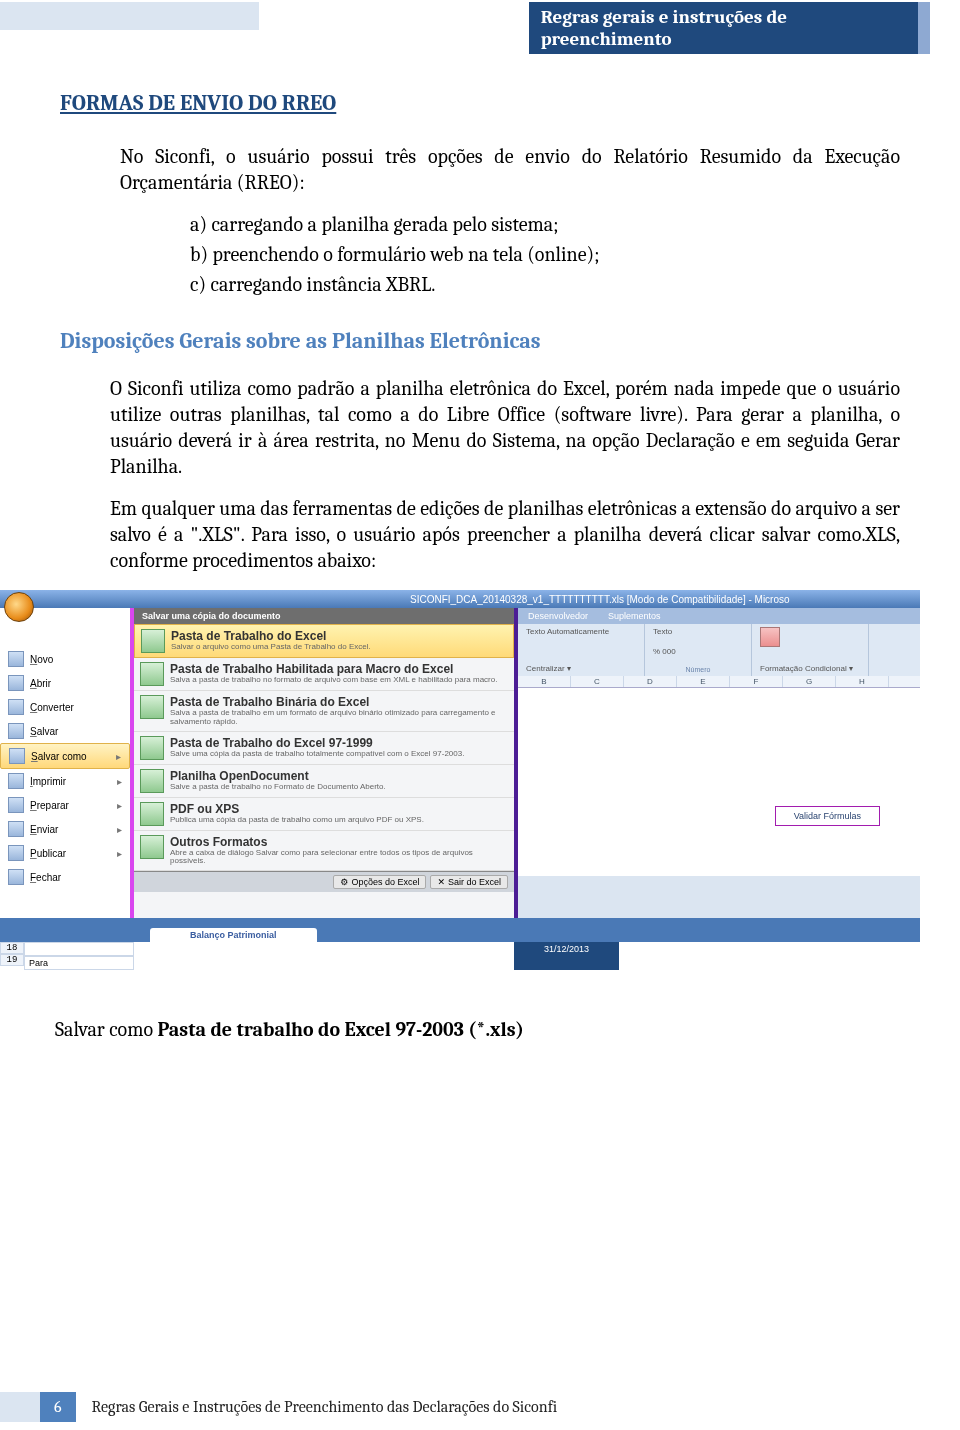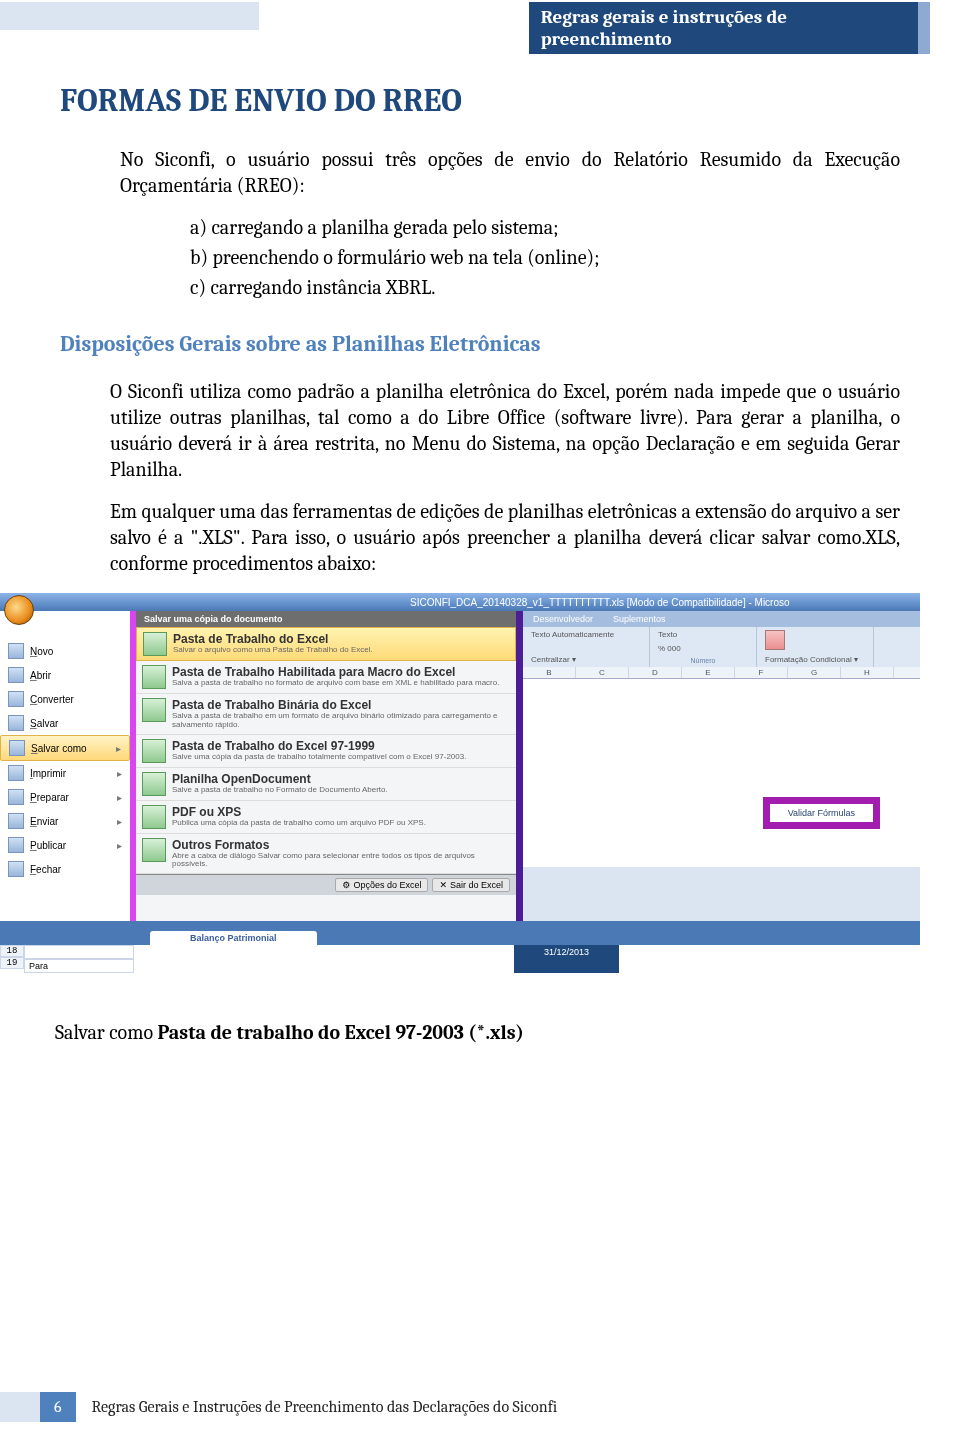--- a/index.html
+++ b/index.html
@@ -34,23 +34,24 @@
   width: 270px;
   height: 28px;
   background: #dbe5f1;
 }
 .content {
   padding: 0 60px 0 60px;
 }
 .h1 {
   color: #1f497d;
   font-weight: bold;
-  font-size: 32px;
-  margin-top: 28px;
+  font-size: 22px;
+  margin-top: 36px;
   margin-bottom: 28px;
+  text-decoration: underline;
 }
 .para {
   font-size: 20px;
   line-height: 1.3;
   margin-bottom: 16px;
   text-align: justify;
 }
 .indent {
   padding-left: 60px;
 }
@@ -89,22 +90,22 @@
   z-index:3;
 }
 .ss-body {
   display:flex;
   background:#eef3fa;
   height: 310px;
 }
 .ss-left {
   width:130px;
   background:#fff;
-  border-right:6px solid #d946ef;
-  padding-top:28px;
+  border-right:4px solid #d946ef;
+  padding-top:39px;
 }
 .ss-left-item {
   display:flex;
   align-items:center;
   gap:6px;
   padding:4px 8px;
   font-size:10px;
 }
 .ss-left-item .ico {
   width:14px; height:14px;
@@ -113,21 +114,21 @@
 .ss-left-item.highlight {
   background: linear-gradient(#fff3c4,#ffd87a);
   border:1px solid #e0b24a;
   border-radius:2px;
 }
 .ss-left-item .underline { text-decoration: underline; text-decoration-color:#777; }
 .ss-left-item .arrow { margin-left:auto; color:#777; }
 .ss-mid {
   width:380px;
   background:#f4f5f7;
-  border-right:7px solid #4c1d95;
+  border-right:4px solid #4c1d95;
 }
 .ss-mid-header {
   background:#6e6e6e;
   color:#fff;
   padding:3px 8px;
   font-weight:bold;
   font-size:9px;
 }
 .ss-mid-item {
   display:flex;
@@ -170,21 +171,21 @@
 }
 .ss-right-tabs {
   display:flex;
   background:#a5bddf;
   color:#fff;
   font-size:9px;
 }
 .ss-right-tabs div { padding:3px 10px; }
 .ss-right-ribbon {
   background:#dee8f4;
-  height:40px;
+  height:52px;
   display:flex;
   font-size:8px;
   color:#555;
 }
 .rib-group {
   border-right:1px solid #b5c6dc;
   padding:3px 8px;
   display:flex;
   flex-direction:column;
   justify-content:space-between;
@@ -210,21 +211,21 @@
   width:52px;
   text-align:center;
   border-right:1px solid #cbd7e8;
   padding:1px 0;
 }
 .validar {
   position:absolute;
   right:40px;
   top:130px;
   background:#fff;
-  border:7px solid #a21caf;
+  border:1px solid #a21caf;
   padding:4px 18px;
   font-size:9px;
   color:#2a4470;
 }
 .ss-bottom {
   background:#4a79b6;
   height:24px;
   display:flex;
   align-items:flex-end;
   text-align:right;

